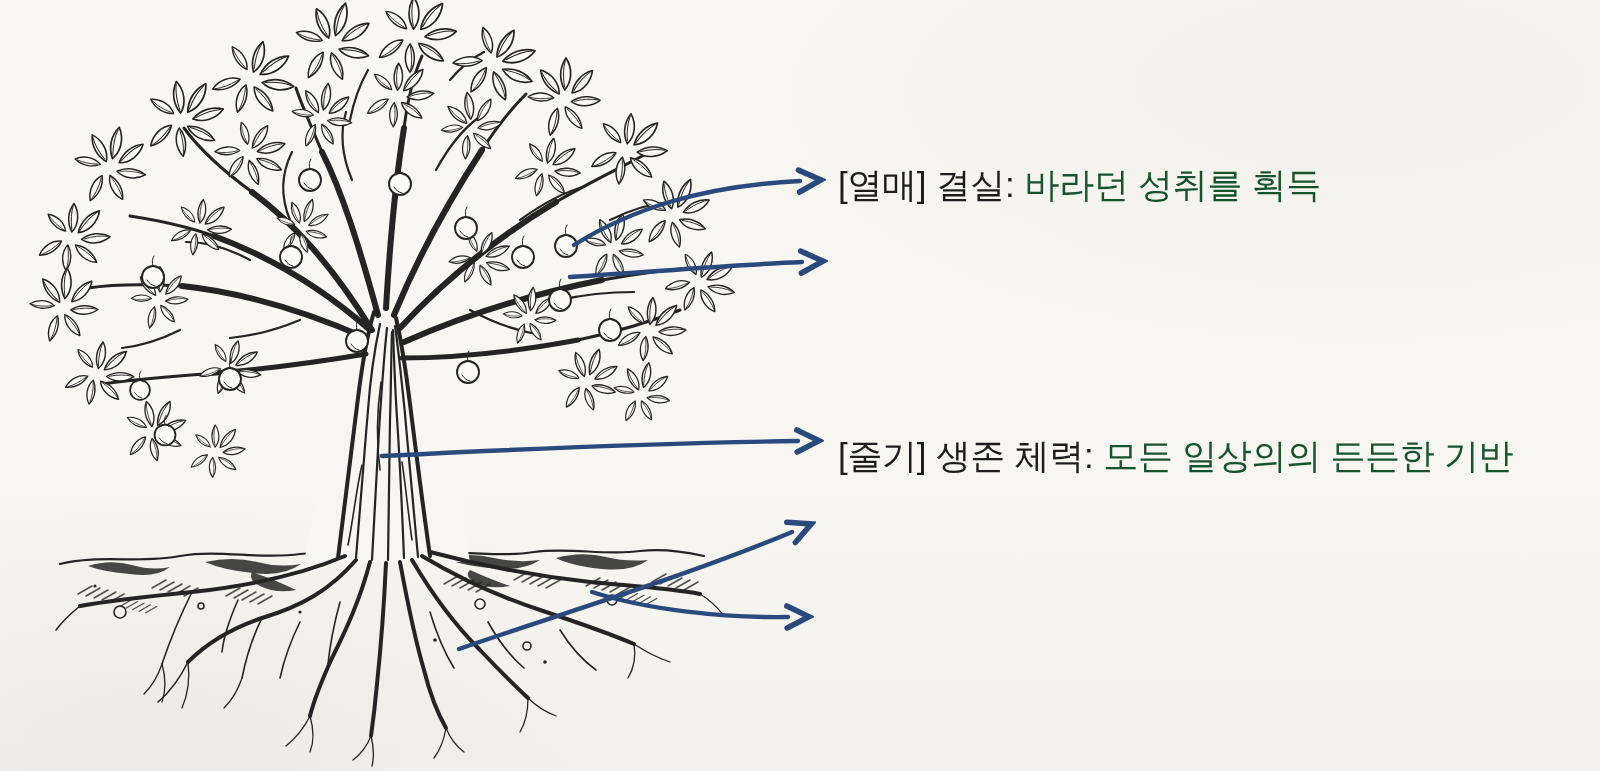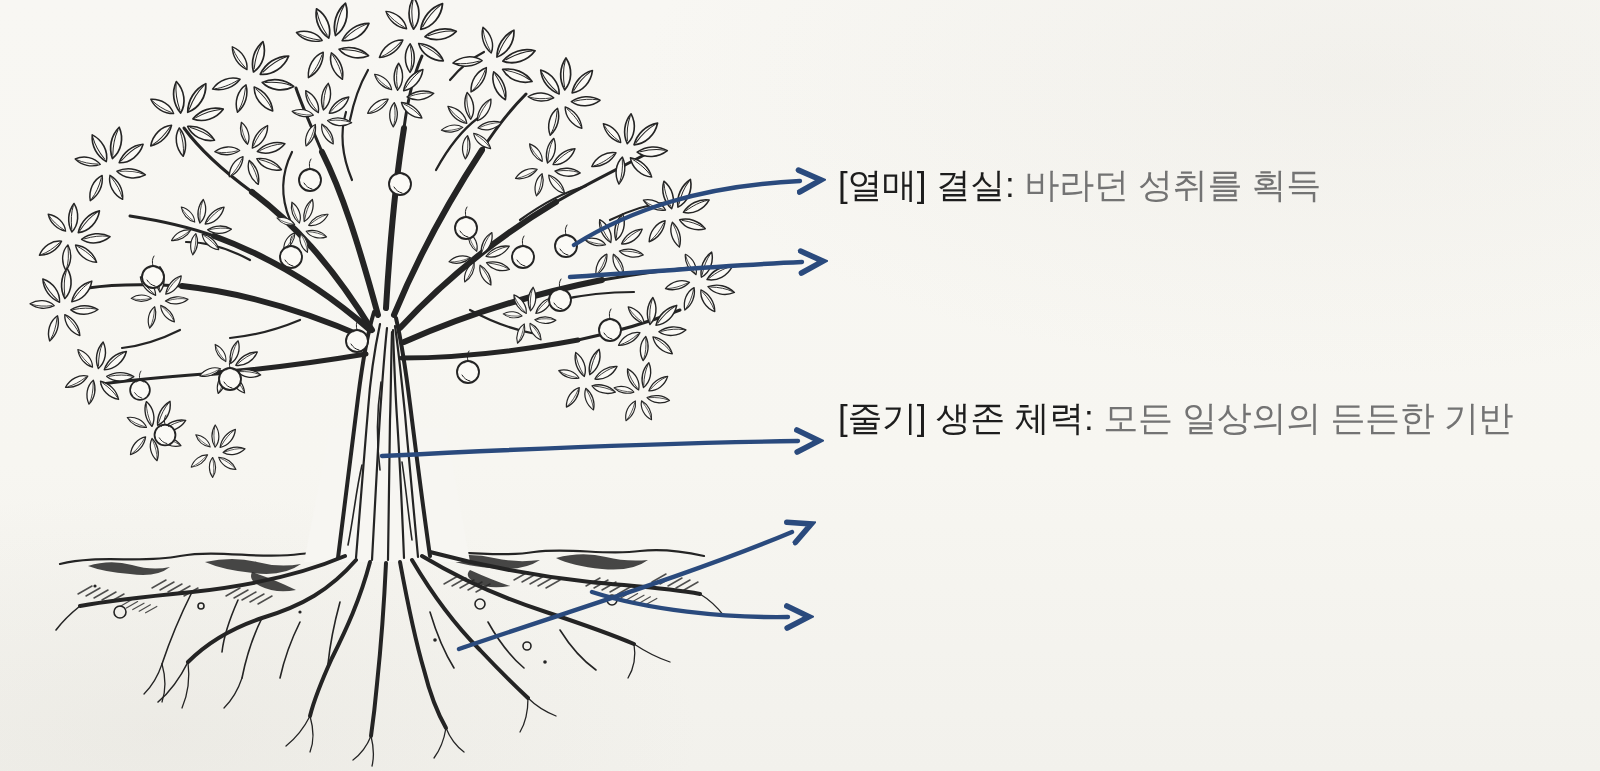--- a/index.html
+++ b/index.html
@@ -29,21 +29,21 @@
   .peb{fill:none;stroke:#242424;stroke-width:1.6;}
   .dot{fill:#242424;stroke:none;}
   .arrow{fill:none;stroke-width:4.4;stroke-linecap:round;}
   
   .labels{position:absolute;left:0;top:0;width:1600px;height:771px;}
   .lab{
     position:absolute;left:838px;white-space:nowrap;
     font-size:35px;line-height:44px;color:#1d1d1d;letter-spacing:-0.3px;
   }
   .lab .kw{font-weight:400;}
-  .lab .desc{font-weight:400;margin-left:10px;color:#737373;margin-top:40px;}
+  .lab .desc{font-weight:400;margin-left:10px;color:#14532d;margin-top:40px;}
 </style>
 </head>
 <body>
 
 <div class="paper"></div>
 
 <svg width="1600" height="771" viewBox="0 0 1600 771" role="img" aria-label="hand-drawn ink sketch of an apple tree: leafy canopy with fruits, striated trunk, soil band and spreading exposed roots">
 
   <defs>
     <g id="leaf">
@@ -247,16 +247,16 @@
     <path class="arrow" d="M382,456 C520,449 660,443 798,441" marker-end="url(#arr)" stroke="#2a4a7d"></path>
     <path class="arrow" d="M459,649 C560,614 690,575 792,532" marker-end="url(#arr)" stroke="#2a4a7d"></path>
     <path class="arrow" d="M592,592 C648,610 724,618 788,617" marker-end="url(#arr)" stroke="#2a4a7d"></path>
   </g>
 </svg>
 
 <div class="labels">
   <div class="lab" style="top:163px">
     <span class="kw">[열매] 결실:</span><span class="desc">바라던 성취를 획득</span>
   </div>
-  <div class="lab" style="top:396px">
+  <div class="lab" style="top:434px">
     <span class="kw">[줄기] 생존 체력:</span><span class="desc">모든 일상의의 든든한 기반</span>
   </div>
 </div>
 
 </body></html>

